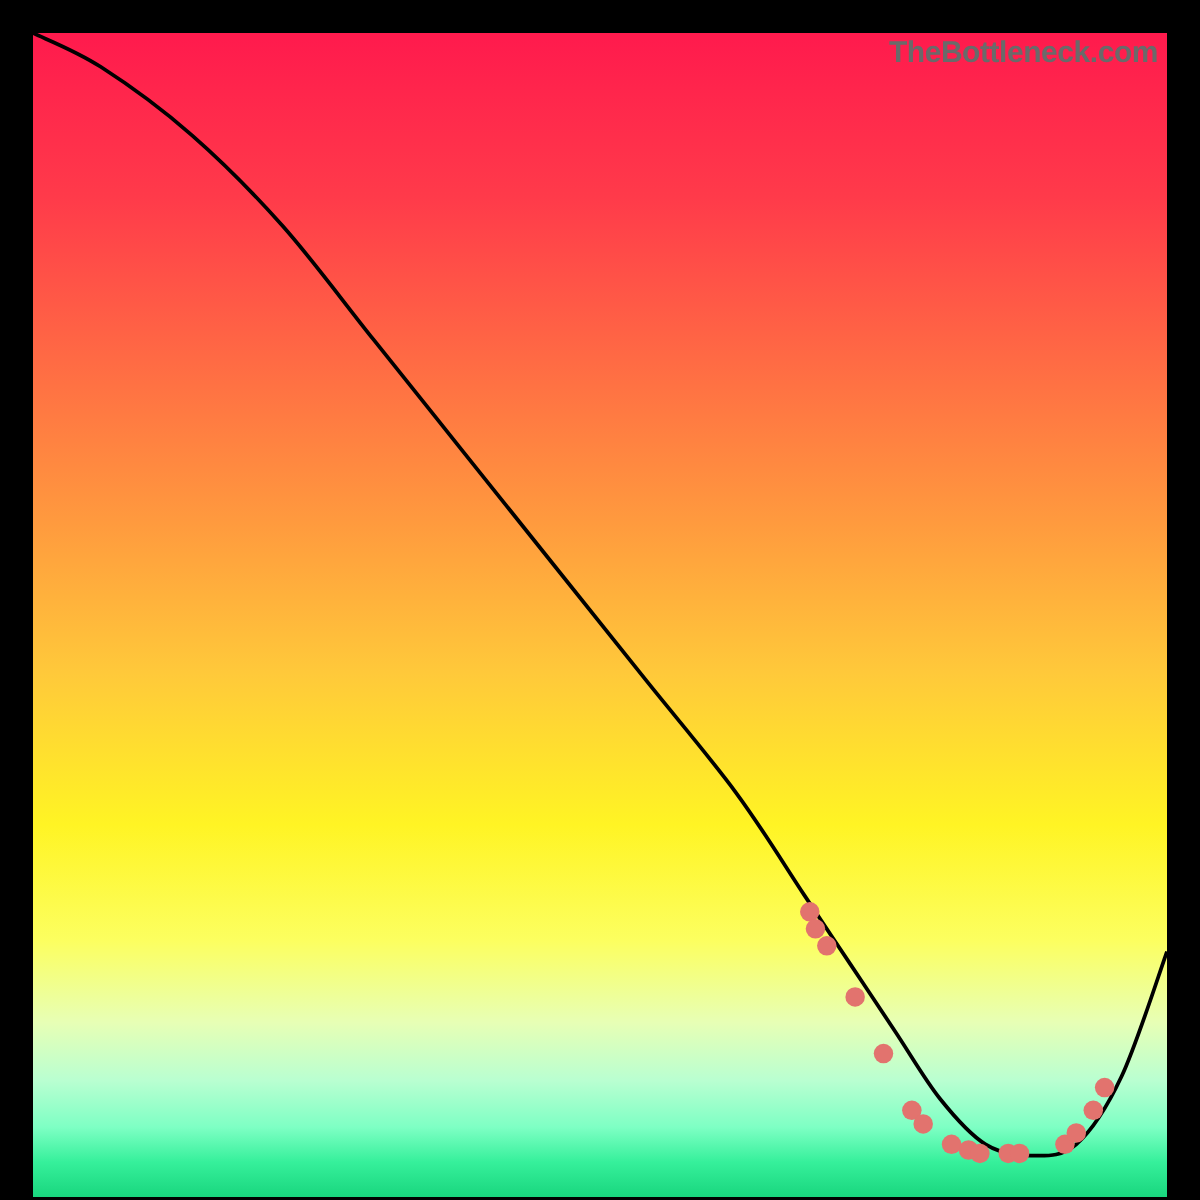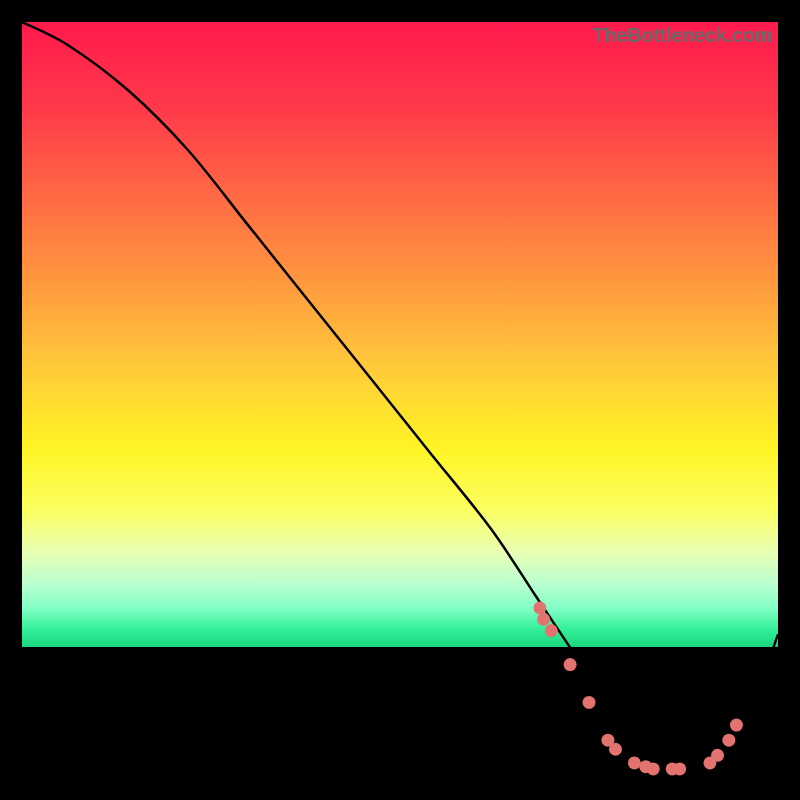--- a/index.html
+++ b/index.html
@@ -9,21 +9,21 @@
     height: 800px;
     background: #000;
     font-family: Arial, Helvetica, sans-serif;
     overflow: hidden;
   }
   .frame {
     position: absolute;
     left: 22px;
     top: 22px;
     width: 756px;
-    height: 625px;
+    height: 776px;
     background: linear-gradient(to bottom,
       #ff1a4d 0%,
       #ff3a4a 14%,
       #ff6a44 28%,
       #ff9a3e 42%,
       #ffc93a 55%,
       #fff424 68%,
       #fcff60 78%,
       #e7ffb5 85%,
       #b9ffd1 90%,

